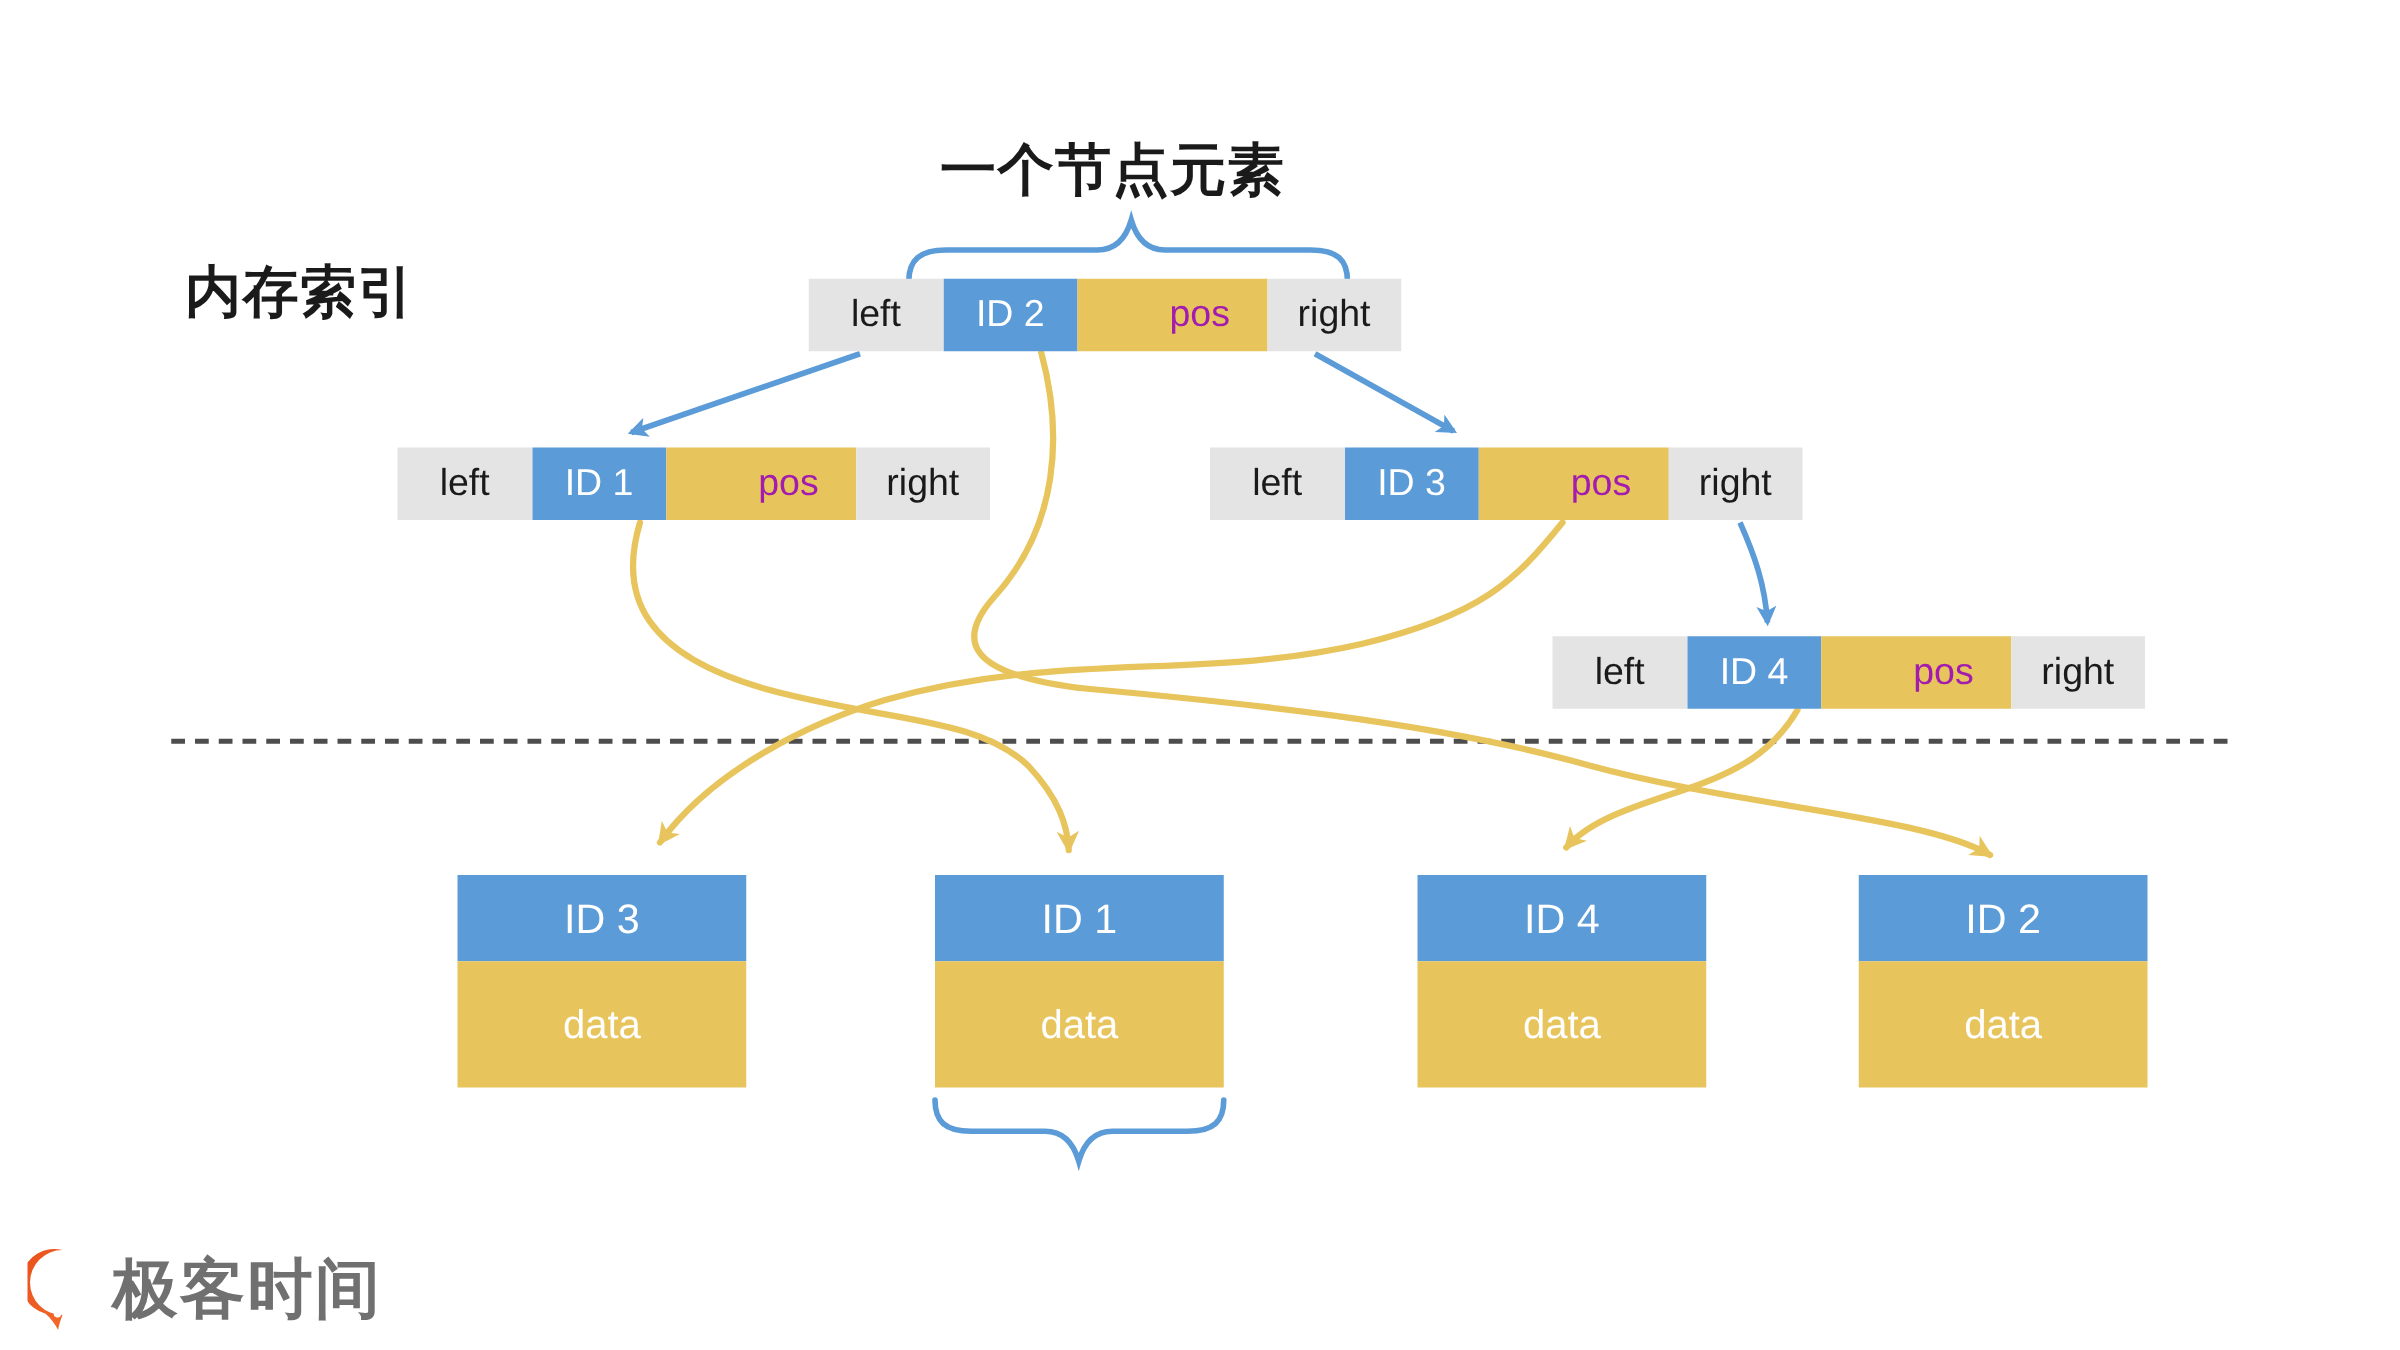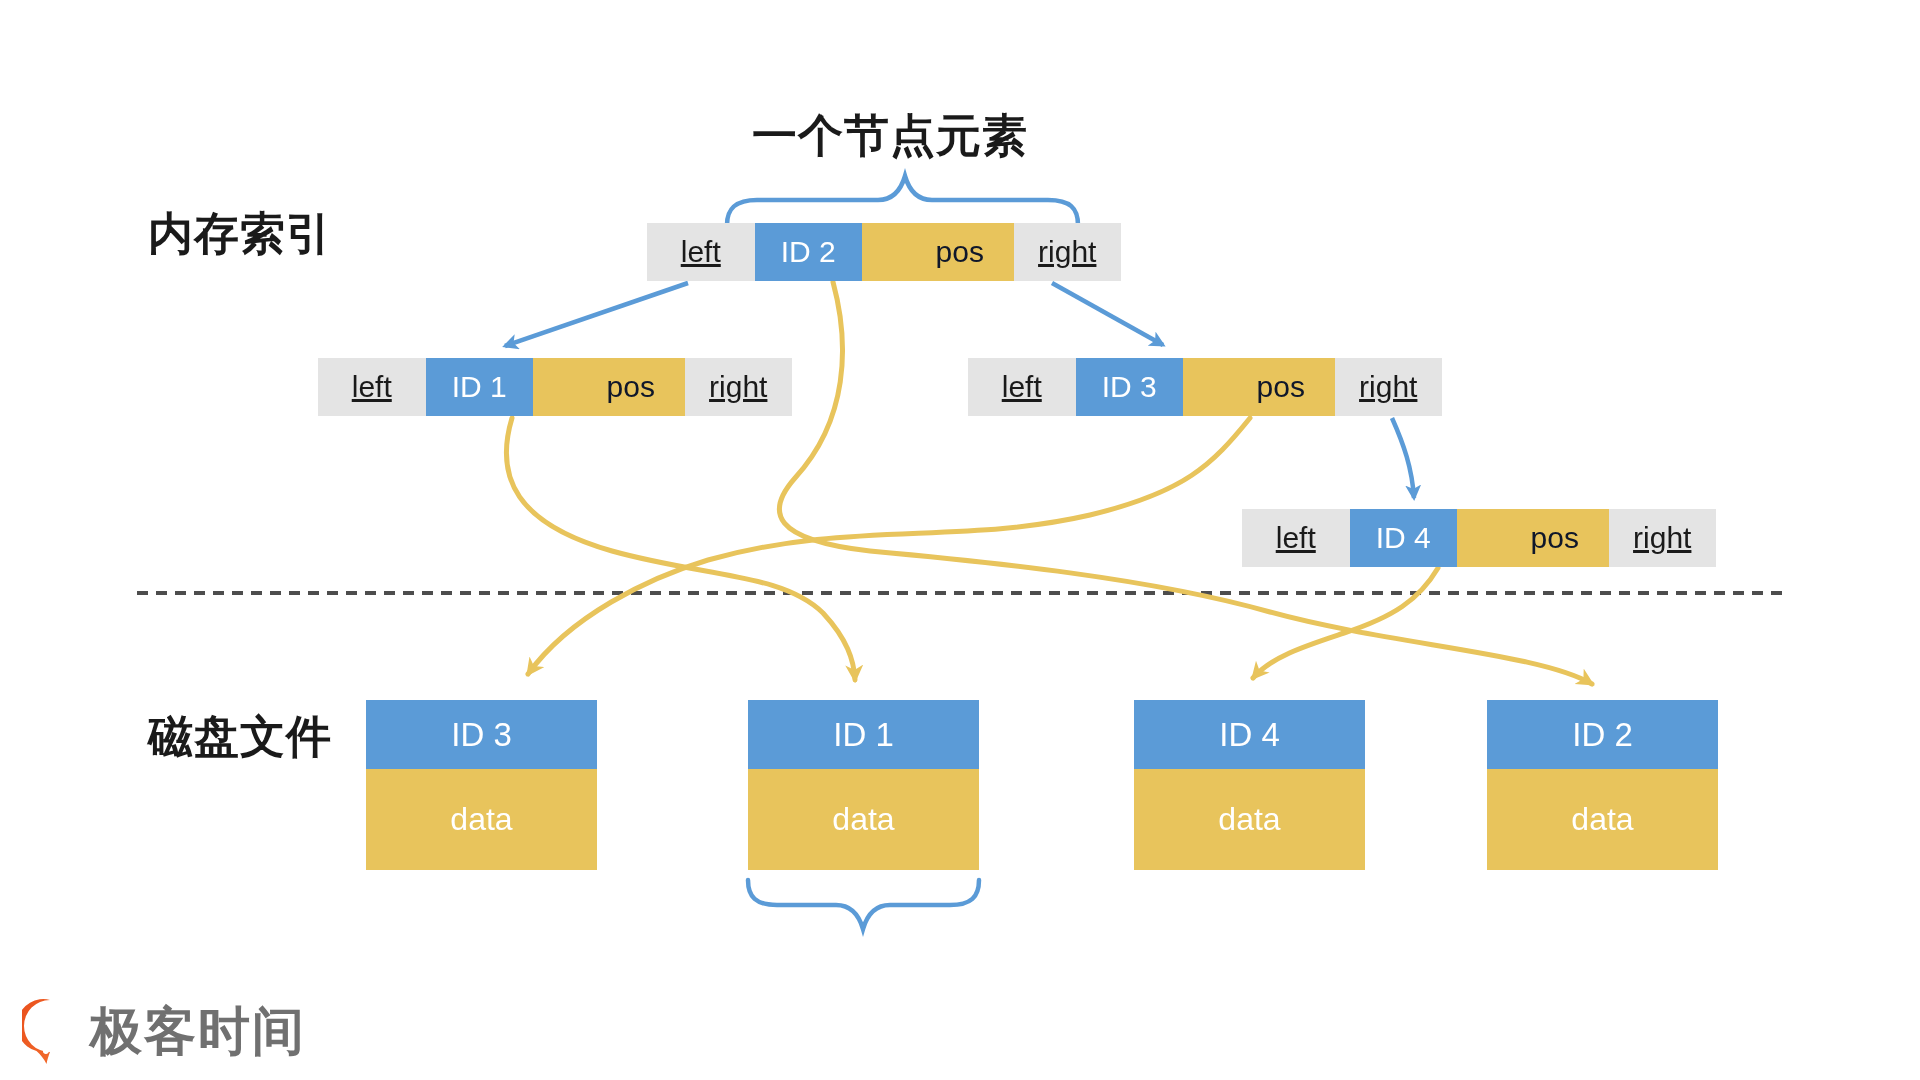--- a/index.html
+++ b/index.html
@@ -13,23 +13,23 @@
     font-size:45px;font-weight:700;letter-spacing:1px;white-space:nowrap;
   }
   .centered{text-align:center;}
   .node{
     position:absolute;z-index:2;display:flex;width:474px;height:58px;
   }
   .node .cell{
     flex:1 1 0;display:flex;align-items:center;justify-content:center;
     font-size:30px;line-height:1;
   }
-  .cell.c-gray{background:var(--cellGray);color:var(--textDark);text-decoration:underline;}
+  .cell.c-gray{background:var(--cellGray);color:var(--textDark);}
   .cell.c-blue{background:var(--blue);color:#fff;}
-  .cell.c-yellow{background:var(--yellow);color:#0f172a;padding-left:44px;}
+  .cell.c-yellow{background:var(--yellow);color:#a21caf;padding-left:44px;}
   .disk-block{position:absolute;z-index:2;width:231px;}
   .disk-block .block-id{
     height:69px;background:var(--blue);color:#fff;font-size:33px;
     display:flex;align-items:center;justify-content:center;
   }
   .disk-block .block-data{
     height:101px;background:var(--yellow);color:#fff;font-size:32px;font-weight:normal;
     display:flex;align-items:center;justify-content:center;
   }
   .logo{position:absolute;left:22px;top:997px;display:flex;align-items:center;z-index:3;}
@@ -65,21 +65,20 @@
     <path d="M833,282 C850,345 848,420 795,478 C765,512 772,540 870,551 C990,562 1150,578 1270,612 C1390,645 1540,653 1592,684" fill="none" style="stroke:var(--yellow)" stroke-width="5" stroke-linecap="round" marker-end="url(#arrowYellow)"></path>
     <path d="M512,418 C494,478 517,524 612,551 C705,577 782,573 823,613 C847,639 854,660 855,680" fill="none" style="stroke:var(--yellow)" stroke-width="5" stroke-linecap="round" marker-end="url(#arrowYellow)"></path>
     <path d="M1250,418 C1212,465 1185,492 1090,515 C960,545 850,520 708,560 C648,578 570,616 528,674" fill="none" style="stroke:var(--yellow)" stroke-width="5" stroke-linecap="round" marker-end="url(#arrowYellow)"></path>
     <path d="M1438,568 C1419,600 1393,617 1344,633 C1308,645 1272,656 1253,678" fill="none" style="stroke:var(--yellow)" stroke-width="5" stroke-linecap="round" marker-end="url(#arrowYellow)"></path>
   </svg>
 
   <div class="cjk-label" style="left:690px;top:106px;width:400px;">
     <div class="centered">一个节点元素</div>
   </div>
   <div class="cjk-label" style="left:148px;top:204px;">内存索引</div>
-  <div class="cjk-label" style="left:148px;top:707px;">磁盘文件</div>
 
   <div class="node" style="left:647px;top:223px;">
     <div class="cell c-gray">left</div>
     <div class="cell c-blue">ID 2</div>
     <div class="cell c-yellow">pos</div>
     <div class="cell c-gray">right</div>
   </div>
 
   <div class="node" style="left:318px;top:358px;">
     <div class="cell c-gray">left</div>

